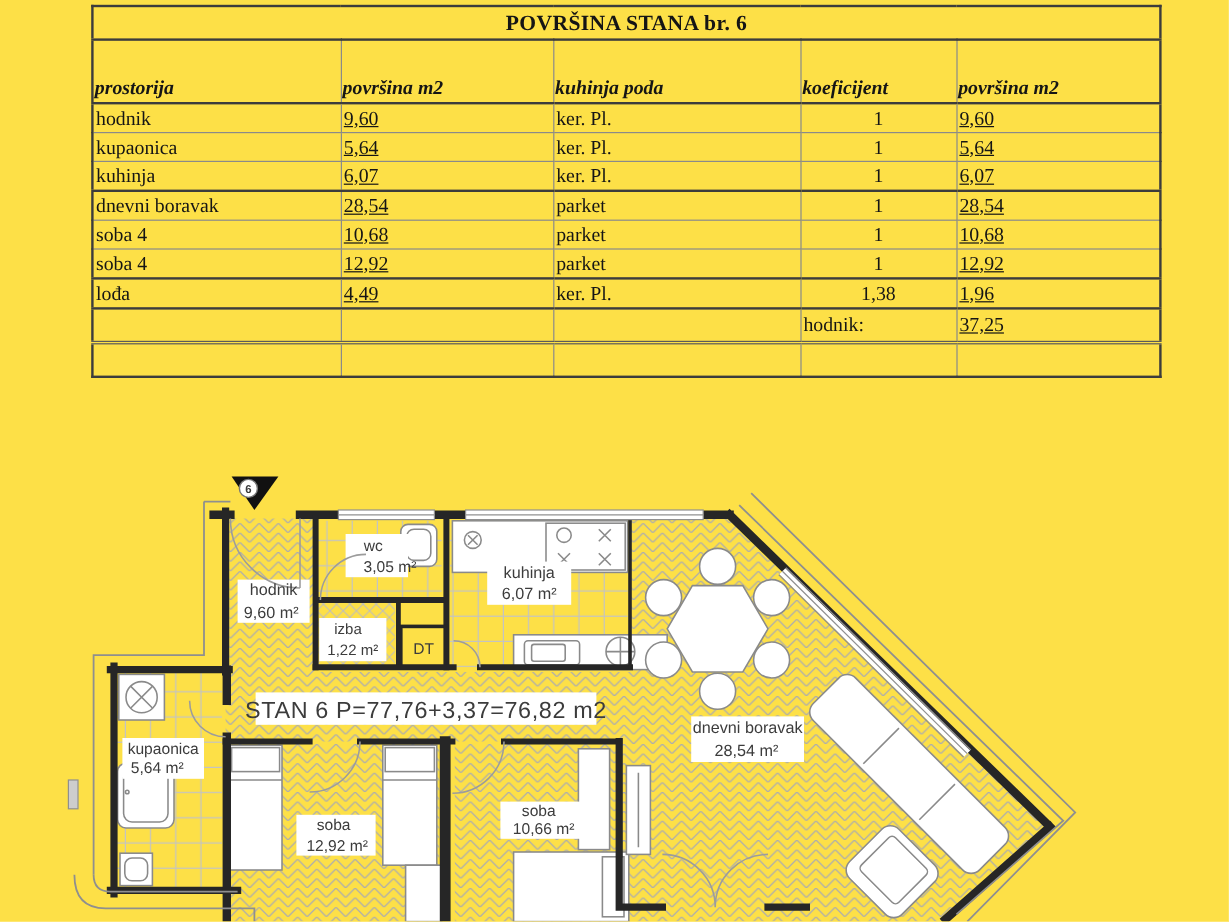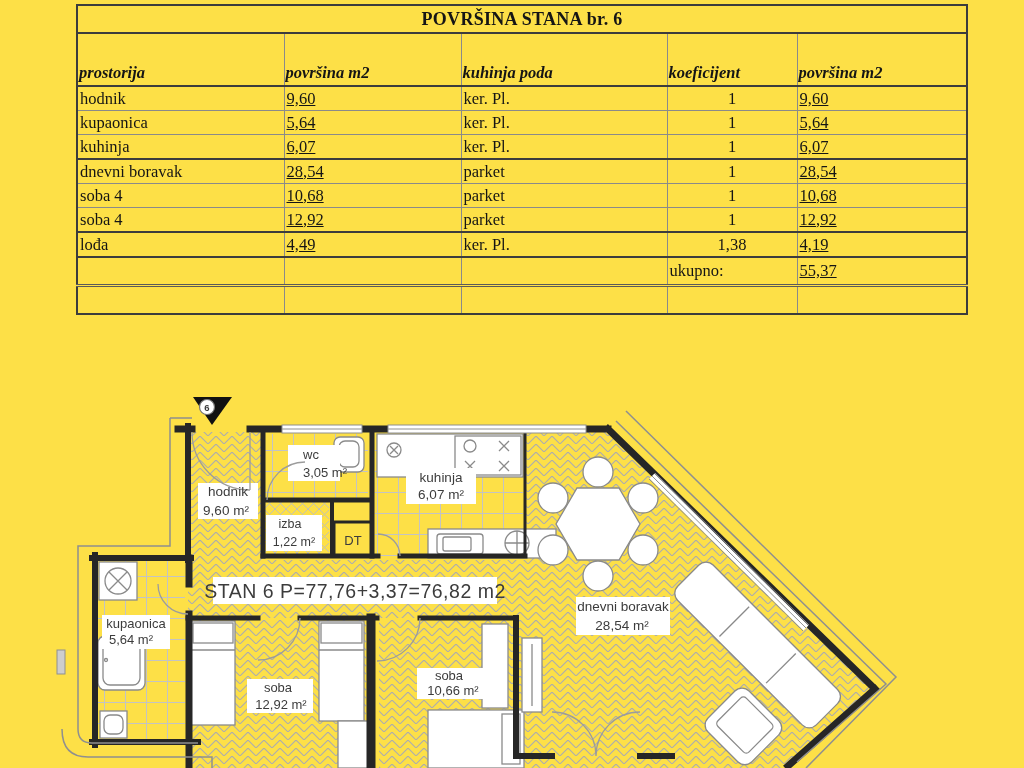--- a/index.html
+++ b/index.html
@@ -93,28 +93,28 @@
         <td class="num">12,92</td>
         <td class="obr">parket</td>
         <td class="ctr">1</td>
         <td class="num">12,92</td>
       </tr>
       <tr class="sep">
         <td>lođa</td>
         <td class="num">4,49</td>
         <td class="obr">ker. Pl.</td>
         <td class="ctr">1,38</td>
-        <td class="num">4,19</td>
+        <td class="num">1,96</td>
       </tr>
       <tr class="total sep">
         <td></td>
         <td></td>
         <td></td>
-        <td>ukupno:</td>
-        <td class="num">55,37</td>
+        <td>hodnik:</td>
+        <td class="num">37,25</td>
       </tr>
       <tr class="blank">
         <td></td>
         <td></td>
         <td></td>
         <td></td>
         <td></td>
       </tr>
     </tbody>
   </table>

